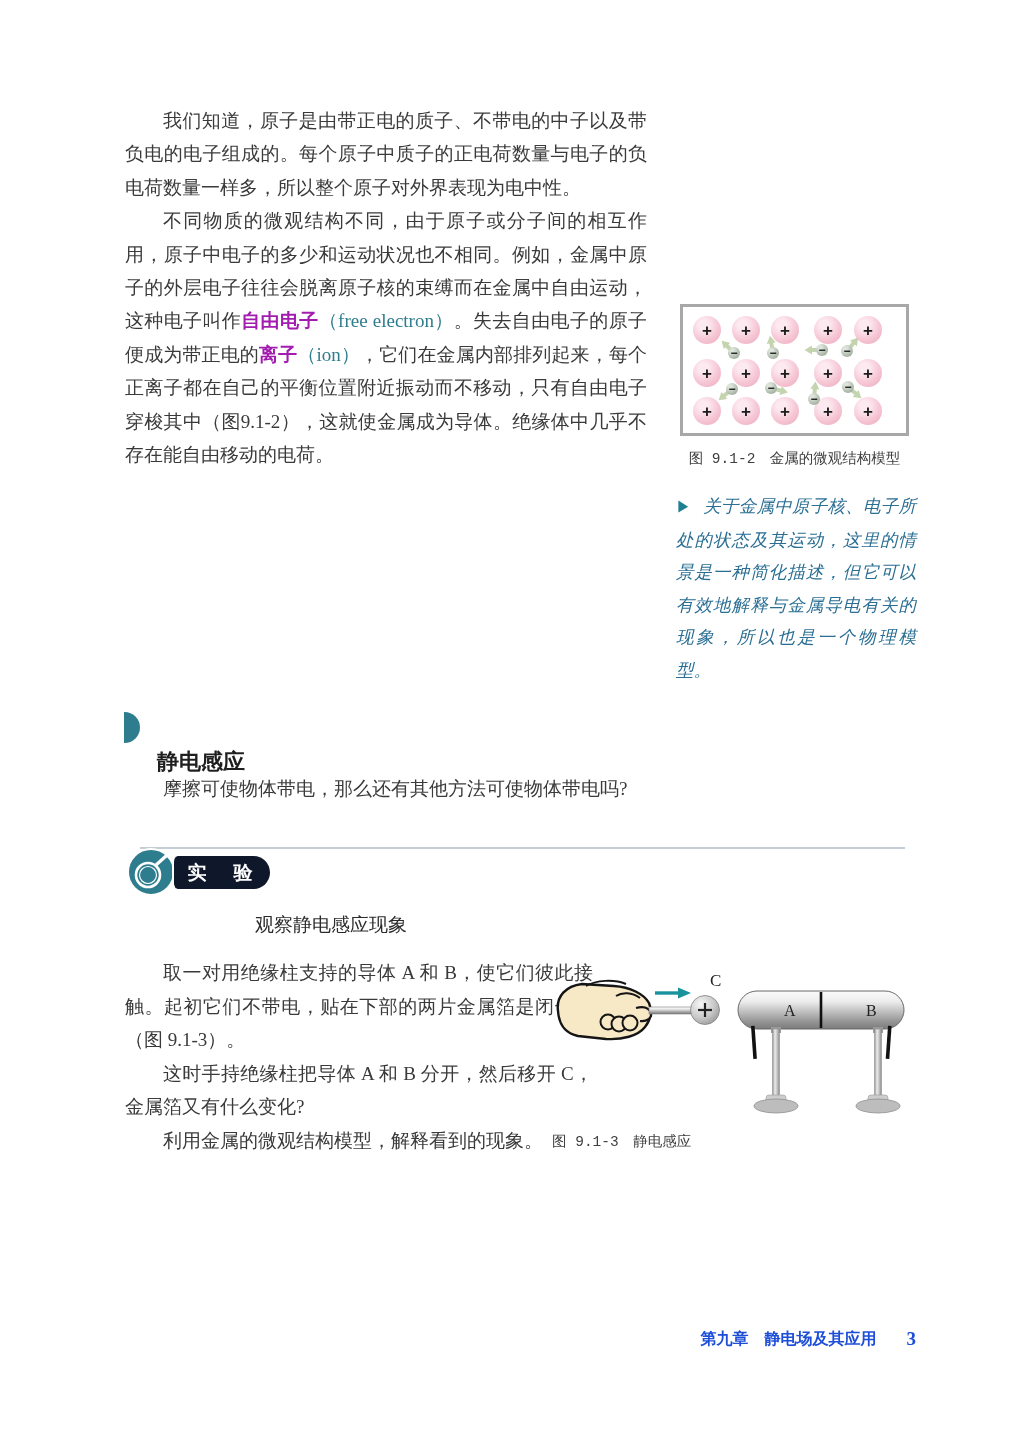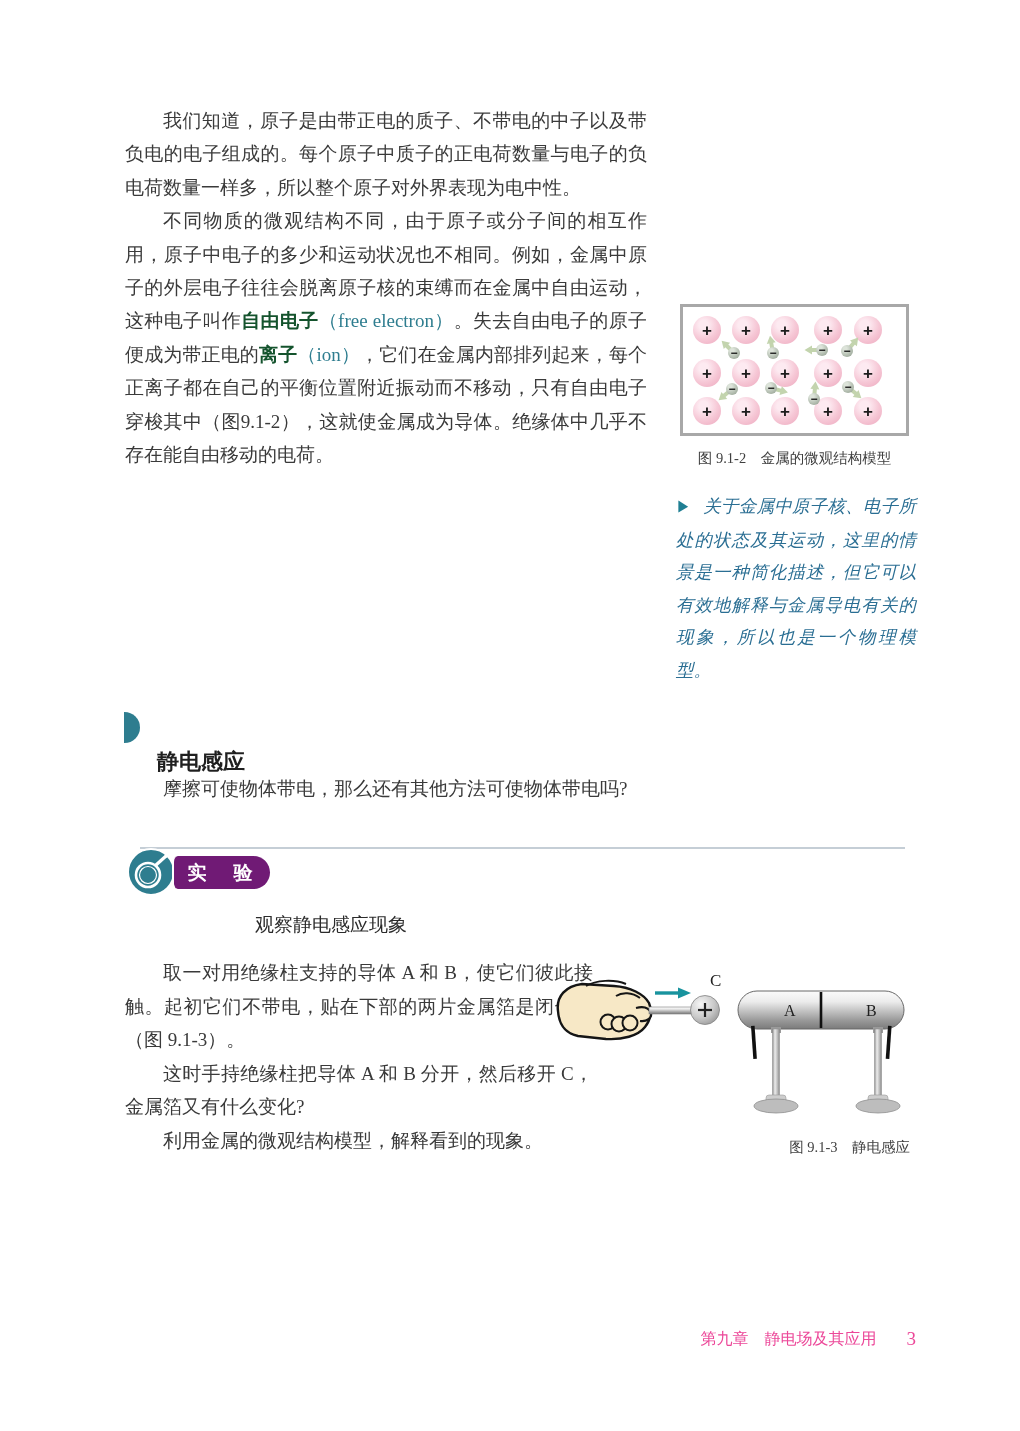--- a/index.html
+++ b/index.html
@@ -3,35 +3,35 @@
 <meta charset="utf-8">
 <style>
   html,body{margin:0;padding:0;background:#ffffff;}
   #page{position:relative;width:1020px;height:1431px;background:#fff;overflow:hidden;
         font-family:"Liberation Serif", serif;color:#3a3a3a;padding-left:8px;}
 
   
   .bodycol{position:absolute;left:125px;top:104px;width:522px;
            font-size:19px;line-height:33.4px;text-align:justify;}
   .bodycol p{margin:0;text-indent:2em;}
-  .kw{color:#14532d;font-family:"Liberation Sans", sans-serif;font-weight:bold;}
+  .kw{color:#a21caf;font-family:"Liberation Sans", sans-serif;font-weight:bold;}
   .kw-en{color:#2e7d8f;}
 
   
   .sec-marker{position:absolute;left:124px;top:712px;width:16px;height:31px;
               background:#2e7d8f;border-radius:0 16px 16px 0;}
   .sec-title{position:absolute;left:157px;top:711px;font-family:"Liberation Sans", sans-serif;
              font-weight:bold;font-size:22px;color:#1f1f1f;margin-top:36px;}
   .lead{position:absolute;left:125px;top:776px;width:522px;font-size:19px;text-indent:2em;}
 
   
   .exp-rule{position:absolute;left:140px;top:847px;width:765px;height:2px;background:#c5ced6;}
   .exp-circle{position:absolute;left:127px;top:848px;width:48px;height:48px;border-radius:50%;
               background:#2e7d8f;border:2px solid #ffffff;box-sizing:border-box;}
-  .exp-pill{position:absolute;left:172px;top:856px;width:96px;height:33px;background:#701a75;
+  .exp-pill{position:absolute;left:172px;top:856px;width:96px;height:33px;background:#0f172a;
             border-radius:6px 17px 17px 6px;border-left:2px solid #fff;
             display:flex;align-items:center;justify-content:center;}
   .exp-pill span{color:#fff;font-family:"Liberation Sans", sans-serif;font-weight:bold;
                  font-size:19px;letter-spacing:4px;}
   .exp-title{position:absolute;left:255px;top:912px;font-size:19px;color:#2b2b2b;}
 
   .expcol{position:absolute;left:125px;top:956px;width:468px;
           font-size:19px;line-height:33.6px;text-align:justify;}
   .expcol p{margin:0;text-indent:2em;}
 
@@ -43,35 +43,35 @@
        background:radial-gradient(circle at 38% 32%, #fdeaf1 18%, #f6c8d6 55%, #eda7bd 100%);
        display:flex;align-items:center;justify-content:center;}
   .ion span{font-family:"Liberation Sans", sans-serif;font-weight:bold;font-size:17px;
             color:#1c1c1c;line-height:1;}
   .electron{position:absolute;width:36px;height:36px;}
   .electron svg{position:absolute;left:0;top:0;}
   .e-ball{position:absolute;left:12px;top:12px;width:12px;height:12px;border-radius:50%;
           background:radial-gradient(circle at 35% 30%, #dde4da 15%, #a9b4a6 70%, #8c988a 100%);
           display:flex;align-items:center;justify-content:center;
           font-family:"Liberation Sans", sans-serif;font-weight:bold;font-size:12px;color:#111;}
-  .fig-caption{font-family:Liberation Serif, serif;font-size:14.5px;color:#3f3f3f;}
+  .fig-caption{font-family:Liberation Mono, monospace;font-size:14.5px;color:#3f3f3f;}
   .fig1-cap{position:absolute;left:668px;top:449px;width:253px;text-align:center;}
 
   
   .note{position:absolute;left:676px;top:490px;width:240px;font-size:17.5px;
         line-height:32.6px;color:#2a6e93;font-style:italic;text-align:justify;}
   .note .bullet{font-style:normal;color:#1f7f93;font-size:15px;margin-right:12px;}
 
   
   .fig2{position:absolute;left:552px;top:956px;width:358px;}
-  .fig2-cap{margin-top:6px;text-align:right;}
+  .fig2-cap{text-align:left;}
 
   
   .footer{position:absolute;top:1328px;right:112px;display:flex;align-items:flex-end;
-          font-family:"Liberation Sans", sans-serif;color:#ec4899;}
+          font-family:"Liberation Sans", sans-serif;color:#1d4ed8;font-weight:bold;}
   .footer .chap{font-size:16px;}
   .footer .pnum{font-size:19px;margin-left:30px;font-family:"Liberation Serif", serif;}
 </style>
 </head>
 <body>
 
 <div id="page">
 
   <div class="bodycol">
     <p>我们知道，原子是由带正电的质子、不带电的中子以及带负电的电子组成的。每个原子中质子的正电荷数量与电子的负电荷数量一样多，所以整个原子对外界表现为电中性。</p>

